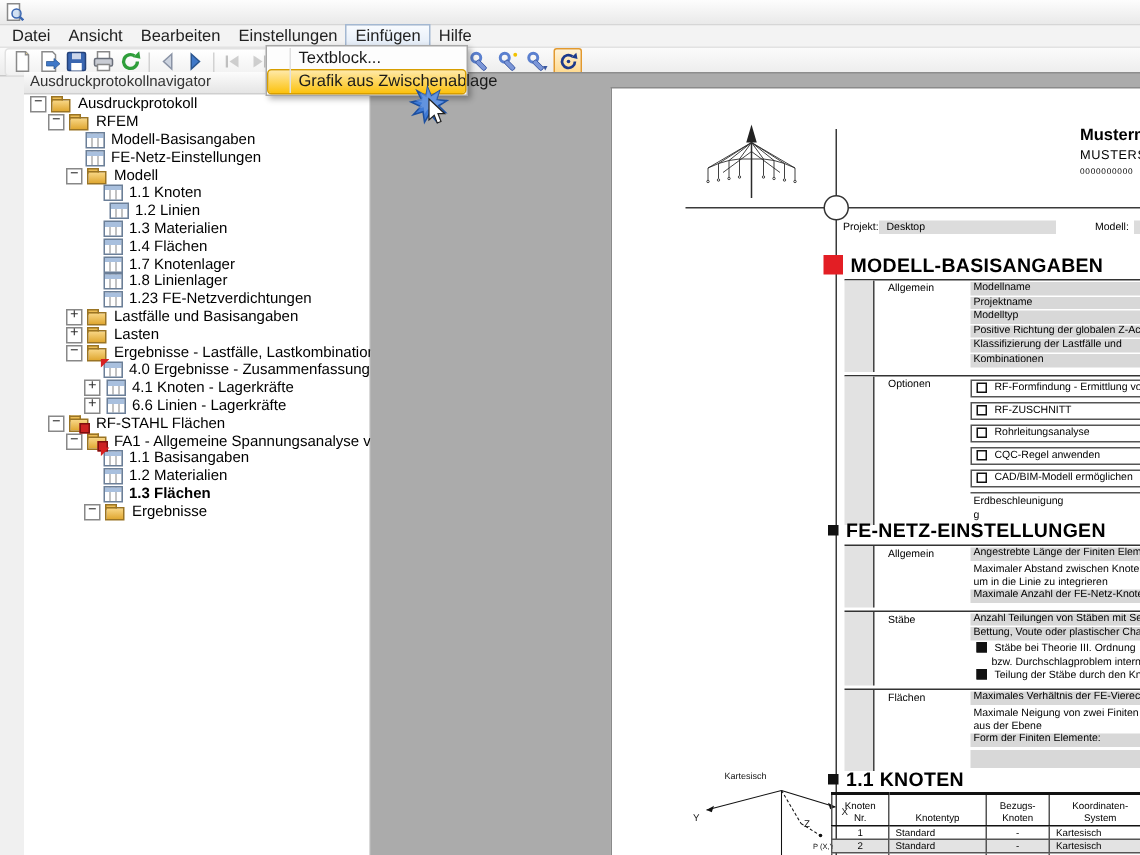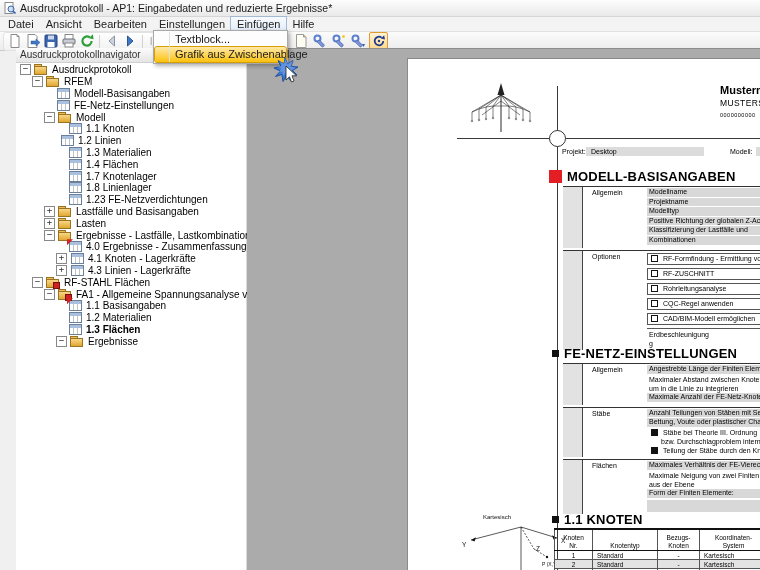--- a/index.html
+++ b/index.html
@@ -95,38 +95,37 @@
   .ktable{position:absolute;left:146px;right:0;top:469px;border-collapse:collapse;width:223px;
     font-size:6.5px;table-layout:fixed;}
   .ktable th,.ktable td{border:1px solid #555;padding:0;overflow:hidden;white-space:nowrap;}
   .ktable thead th{border-top:2px solid #111;border-bottom:1px solid #111;height:19px;
     font-weight:normal;vertical-align:bottom;padding-bottom:1px;}
   .ktable td{height:8px;text-align:center;}
   .ktable td:nth-child(2),.ktable td:nth-child(4){text-align:left;padding-left:4px;}
   .ktable tr.shade td{background:#e3e3e3;}
   .hcell div{line-height:7.5px;text-align:center;}
   
-  .dropdown{position:absolute;left:153px;top:30px;width:131px;background:#fdfdfd;
+  .dropdown{position:absolute;left:177px;top:30px;width:131px;background:#fdfdfd;
     border:1px solid #a8a8a8;box-shadow:2px 2px 4px rgba(0,0,0,.3);z-index:50;padding:1px;}
   .dd-item{position:relative;height:15px;line-height:15px;font-size:11px;color:#1a1a1a;
     padding-left:20px;white-space:nowrap;}
   .dd-item.hl{background:linear-gradient(#ffe9a8,#fcc20e);outline:1px solid #d79e00;border-radius:2px;}
   .dd-gutter{position:absolute;left:15px;top:1px;bottom:1px;width:1px;background:#e0e0e0;z-index:51;}
   .cursor{position:absolute;left:272px;top:56px;z-index:60;}
 </style>
 </head>
 <body>
 
 <div class="titlebar">
   <svg width="12" height="12" viewBox="0 0 12 12">
     <rect x="1" y="0.5" width="8" height="11" fill="#fff" stroke="#8a8a8a"></rect>
     <circle cx="7" cy="7" r="3" fill="rgba(180,205,235,.6)" stroke="#3a66b0"></circle>
     <line x1="9.2" y1="9.2" x2="11.5" y2="11.5" stroke="#3a66b0" stroke-width="1.6"></line>
   </svg>
-  <span class="ttext">Ausdruckprotokoll - AP1: Eingabedaten und reduzierte Ergebnisse*</span>
 </div>
 
 <div class="menubar">
     <span class="menu-item">Datei</span>
     <span class="menu-item">Ansicht</span>
     <span class="menu-item">Bearbeiten</span>
     <span class="menu-item">Einstellungen</span>
     <span class="menu-item open">Einfügen</span>
     <span class="menu-item">Hilfe</span>
   </div>
@@ -261,21 +260,21 @@
         <div class="tree-row" style="padding-left: 28px;">
           <span class="exp">−</span>
           <span class="ic ic-folder"></span>
           <span class="tree-label">Modell</span>
         </div>
         <div class="tree-row" style="padding-left: 40px;">
           <span class="exp-gap"></span>
           <span class="ic ic-table"></span>
           <span class="tree-label">1.1 Knoten</span>
         </div>
-        <div class="tree-row" style="padding-left: 32px;">
+        <div class="tree-row" style="padding-left: 44px;">
           <span class="exp-gap"></span>
           <span class="ic ic-table"></span>
           <span class="tree-label">1.2 Linien</span>
         </div>
         <div class="tree-row" style="padding-left: 40px;">
           <span class="exp-gap"></span>
           <span class="ic ic-table"></span>
           <span class="tree-label">1.3 Materialien</span>
         </div>
         <div class="tree-row" style="padding-left: 40px;">
@@ -319,21 +318,21 @@
           <span class="tree-label">4.0 Ergebnisse - Zusammenfassung</span>
         </div>
         <div class="tree-row" style="padding-left: 40px;">
           <span class="exp">+</span>
           <span class="ic ic-table"></span>
           <span class="tree-label">4.1 Knoten - Lagerkräfte</span>
         </div>
         <div class="tree-row" style="padding-left: 40px;">
           <span class="exp">+</span>
           <span class="ic ic-table"></span>
-          <span class="tree-label">4.3 Linien - Lagerkräfte</span>
+          <span class="tree-label">6.6 Linien - Lagerkräfte</span>
         </div>
         <div class="tree-row" style="padding-left: 16px;">
           <span class="exp">−</span>
           <span class="ic ic-module">
             <i class="mk"></i>
           </span>
           <span class="tree-label">RF-STAHL Flächen</span>
         </div>
         <div class="tree-row" style="padding-left: 28px;">
           <span class="exp">−</span>

